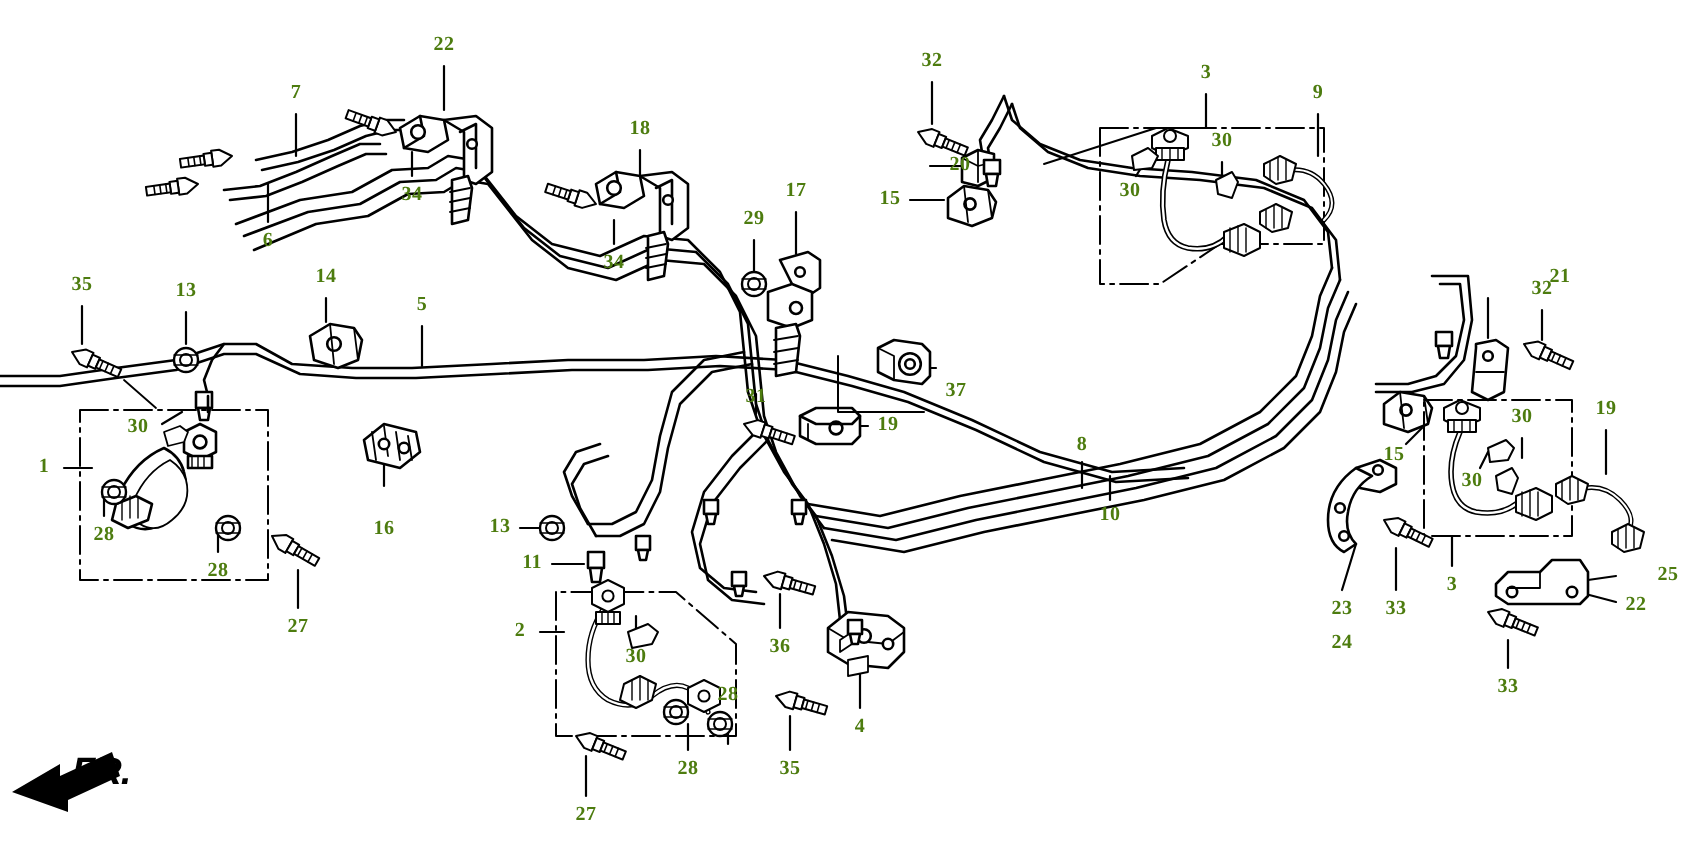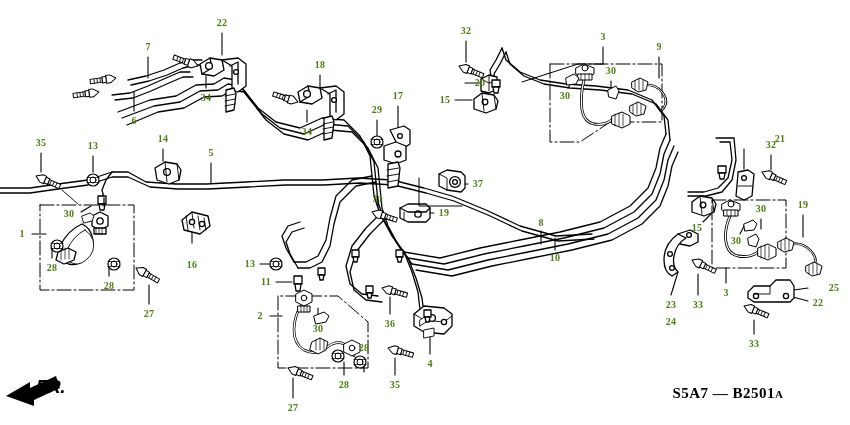--- a/index.html
+++ b/index.html
@@ -593,21 +593,21 @@
       <div class="callout" style="left: 260px; top: 316px;">2</div>
       <div class="callout" style="left: 318px; top: 329px;">30</div>
       <div class="callout" style="left: 364px; top: 348px;">28</div>
       <div class="callout" style="left: 344px; top: 385px;">28</div>
       <div class="callout" style="left: 293px; top: 408px;">27</div>
       <div class="callout" style="left: 395px; top: 385px;">35</div>
       <div class="callout" style="left: 390px; top: 324px;">36</div>
       <div class="callout" style="left: 430px; top: 364px;">4</div>
       <div class="callout" style="left: 378px; top: 187px; margin-top: 12px;">31</div>
       <div class="callout" style="left: 444px; top: 213px;">19</div>
-      <div class="callout" style="left: 478px; top: 184px; text-align: right;">37</div>
+      <div class="callout" style="left: 478px; top: 196px; text-align: right;">37</div>
       <div class="callout" style="left: 466px; top: 31px;">32</div>
       <div class="callout" style="left: 480px; top: 83px;">20</div>
       <div class="callout" style="left: 445px; top: 100px;">15</div>
       <div class="callout" style="left: 603px; top: 37px;">3</div>
       <div class="callout" style="left: 611px; top: 71px;">30</div>
       <div class="callout" style="left: 565px; top: 96px;">30</div>
       <div class="callout" style="left: 659px; top: 47px;">9</div>
       <div class="callout" style="left: 541px; top: 223px;">8</div>
       <div class="callout" style="left: 555px; top: 258px;">10</div>
       <div class="callout" style="left: 780px; top: 139px;">21</div>
@@ -625,17 +625,14 @@
       <div class="callout" style="left: 754px; top: 344px;">33</div>
     </div>
 
   <div id="fr-marker">
     <svg width="80" height="40" viewBox="0 0 80 40" xmlns="http://www.w3.org/2000/svg">
       <path d="M2,22 L26,8 L26,14 L52,2 L56,14 L30,26 L30,32 Z" fill="#000"></path>
     </svg>
     <span class="fr-text">FR.</span>
   </div>
 
-  <div id="diagram-code">
-    <span>S5A7 — B2501</span><span class="suffix">A</span>
-  </div>
 
 </div>
 
 </body></html>

